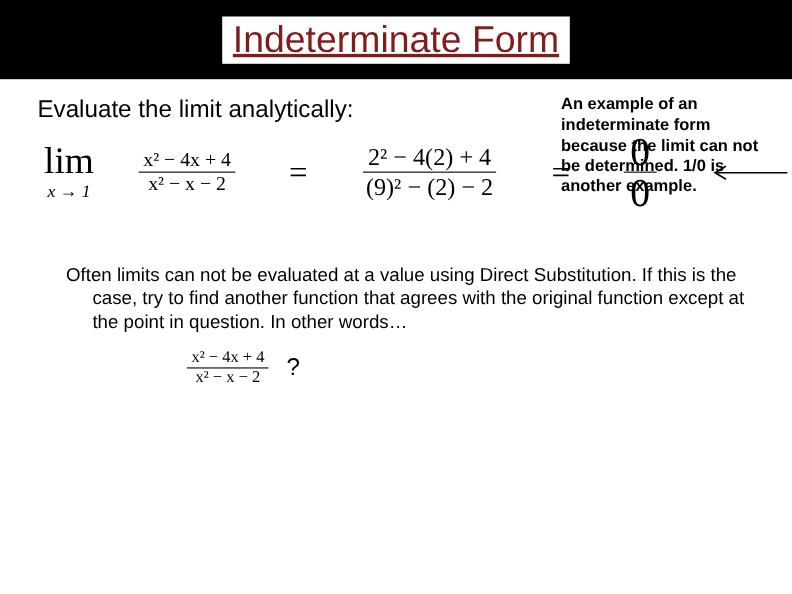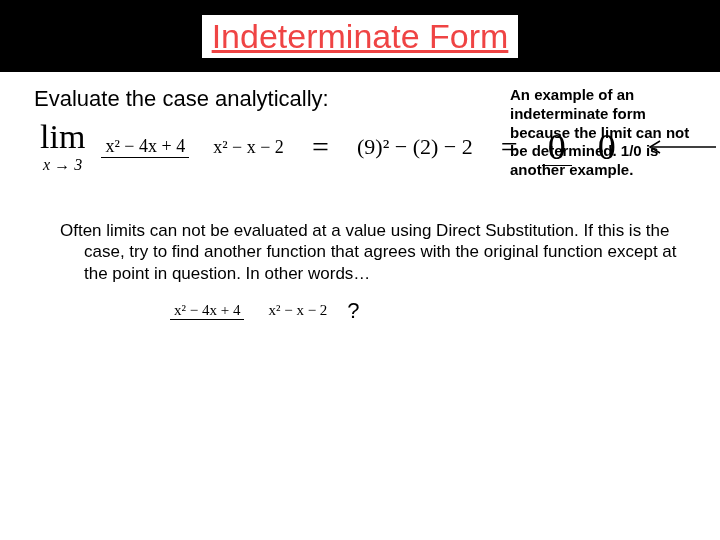--- a/index.html
+++ b/index.html
@@ -15,21 +15,21 @@
   .title-bar {
     background: #000;
     width: 100%;
     height: 72px;
     display: flex;
     align-items: center;
     justify-content: center;
   }
   .title-text {
     background: #fff;
-    color: #ef4444;
+    color: #7f1d1d;
     text-decoration: underline;
     font-size: 34px;
     padding: 2px 10px;
   }
   .subhead {
     font-size: 22px;
     margin: 14px 0 0 34px;
   }
   .eq-row {
     display: flex;
@@ -41,26 +41,25 @@
   .lim-block {
     display: flex;
     flex-direction: column;
     align-items: center;
     font-family: "Times New Roman", serif;
   }
   .lim-word { font-size: 34px; line-height: 1; }
   .lim-sub { font-size: 16px; margin-top: 2px; }
   .frac {
     display: inline-flex;
-    flex-direction: row;
+    flex-direction: column;
     align-items: center;
     font-family: "Times New Roman", serif;
     font-style: italic;
     margin: 0 6px;
-    gap: 20px;
   }
   .frac .num, .frac .den {
     padding: 0 4px;
     font-style: normal;
   }
   .frac .num { border-bottom: 1.5px solid #000; }
   .frac-a { font-size: 18px; }
   .frac-b { font-size: 22px; }
   .frac-c .num, .frac-c .den { font-size: 36px; line-height: 1; padding: 0 6px; }
   .eq { font-family: "Times New Roman", serif; font-size: 30px; margin: 0 8px; }
@@ -92,33 +91,34 @@
   .qmark { font-size: 22px; margin-left: 6px; }
   .ital { font-style: italic; font-family: "Times New Roman", serif; }
 </style>
 </head>
 <body>
 
 <div class="title-bar">
   <span class="title-text">Indeterminate Form</span>
 </div>
 
-<div class="subhead">Evaluate the case analytically:</div>
+<div class="subhead">Evaluate the limit analytically:</div>
 
 <div class="eq-row">
   <div class="lim-block">
     <span class="lim-word">lim</span>
-    <span class="lim-sub ital">x → 3</span>
+    <span class="lim-sub ital">x → 1</span>
   </div>
   <span class="frac frac-a">
     <span class="num ital">x² − 4x + 4</span>
     <span class="den ital">x² − x − 2</span>
   </span>
   <span class="eq">=</span>
   <span class="frac frac-b">
+    <span class="num">2² − 4(2) + 4</span>
     <span class="den">(9)² − (2) − 2</span>
   </span>
   <span class="eq">=</span>
   <span class="frac frac-c">
     <span class="num">0</span>
     <span class="den">0</span>
   </span>
   <svg class="arrow-svg" width="70" height="16" viewBox="0 0 70 16">
     <line x1="70" y1="8" x2="6" y2="8" stroke="#000" stroke-width="1.5"></line>
     <polyline points="14,2 4,8 14,14" fill="none" stroke="#000" stroke-width="1.5"></polyline>

